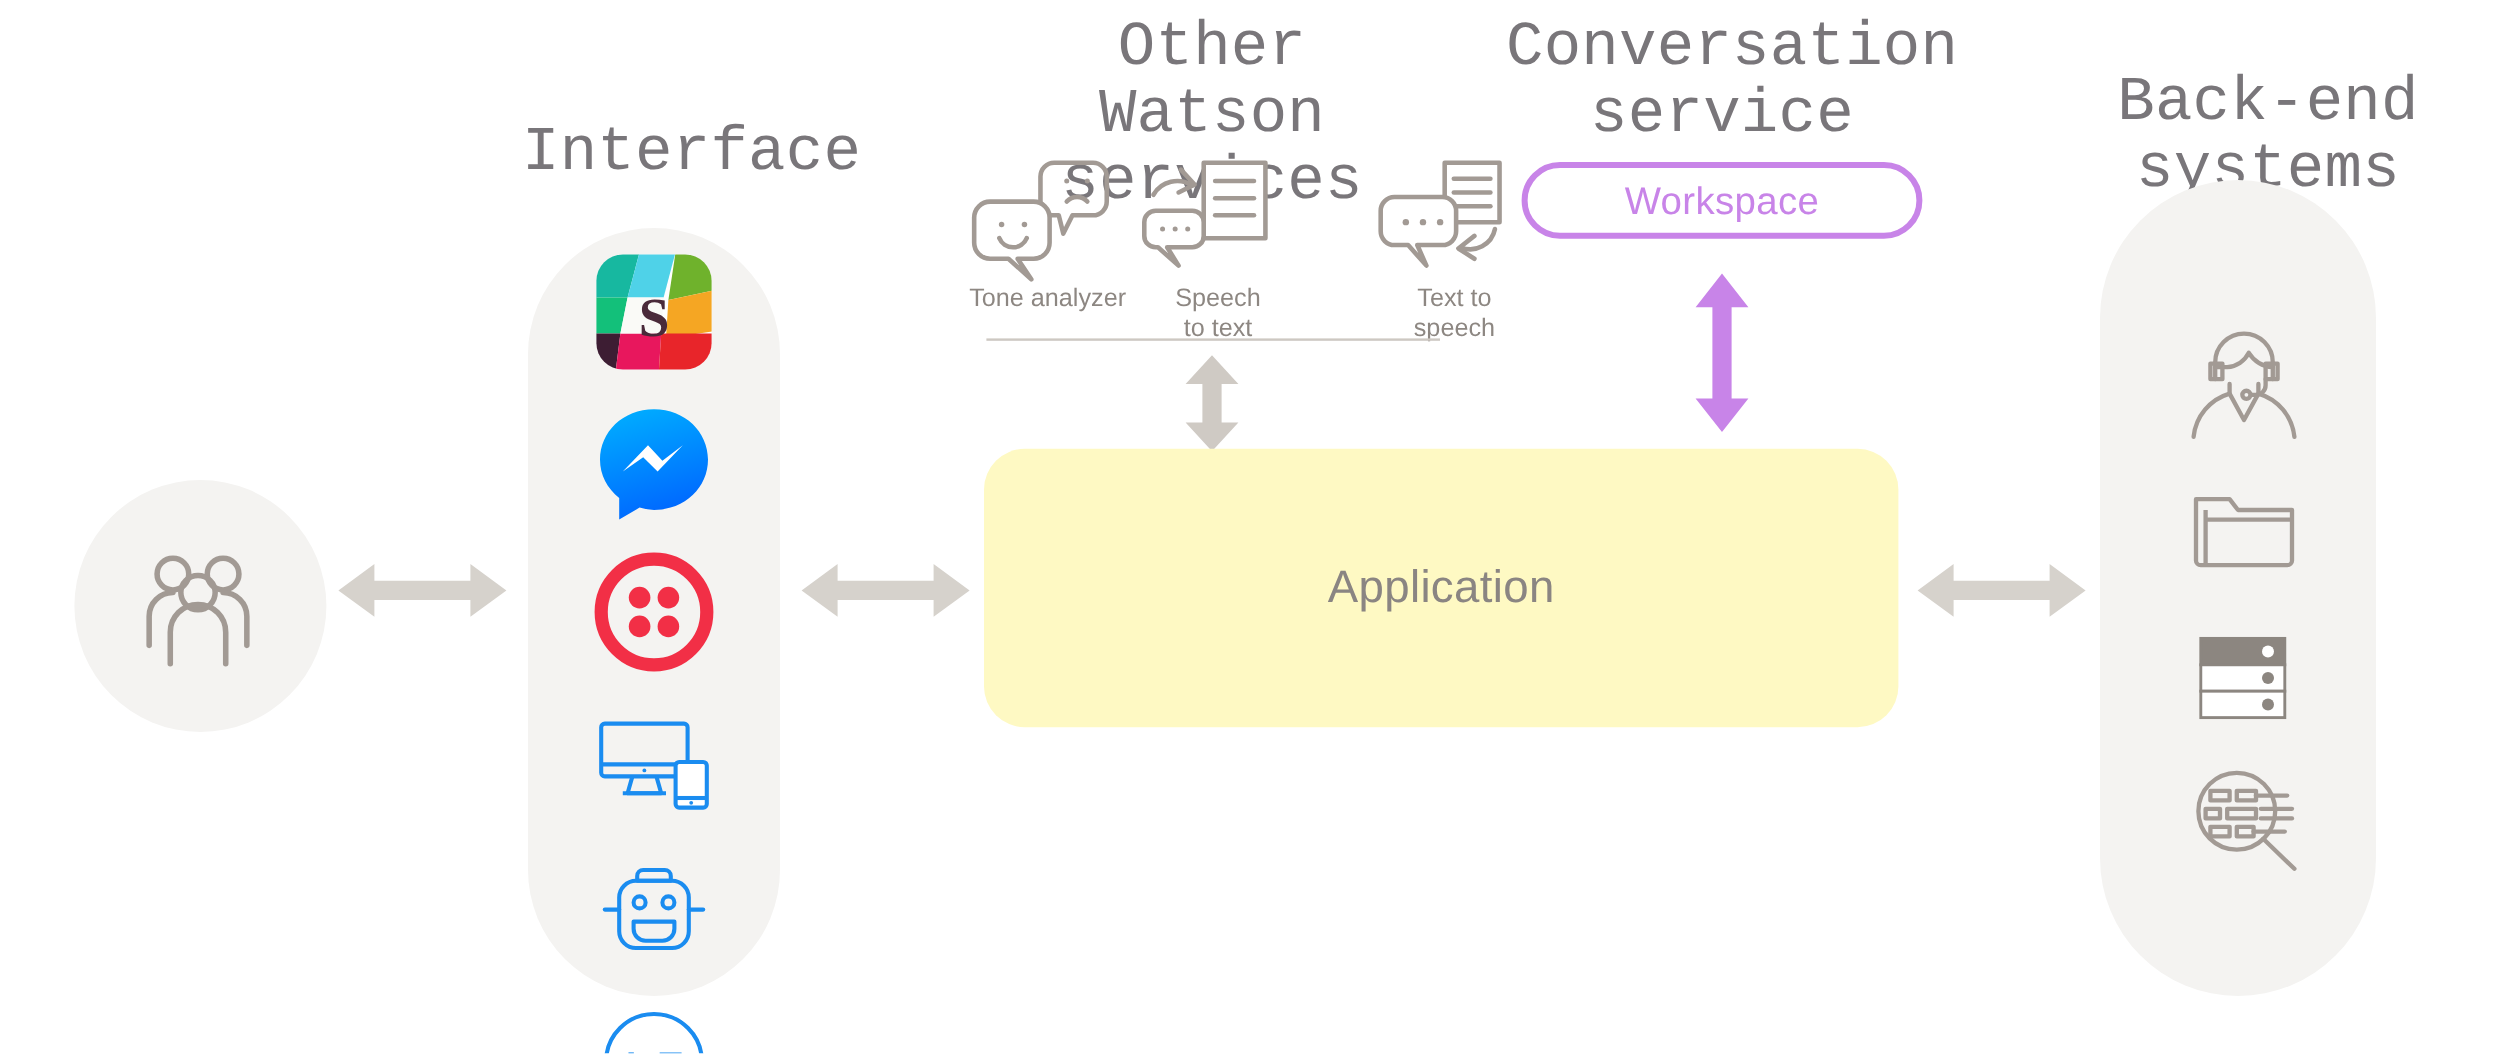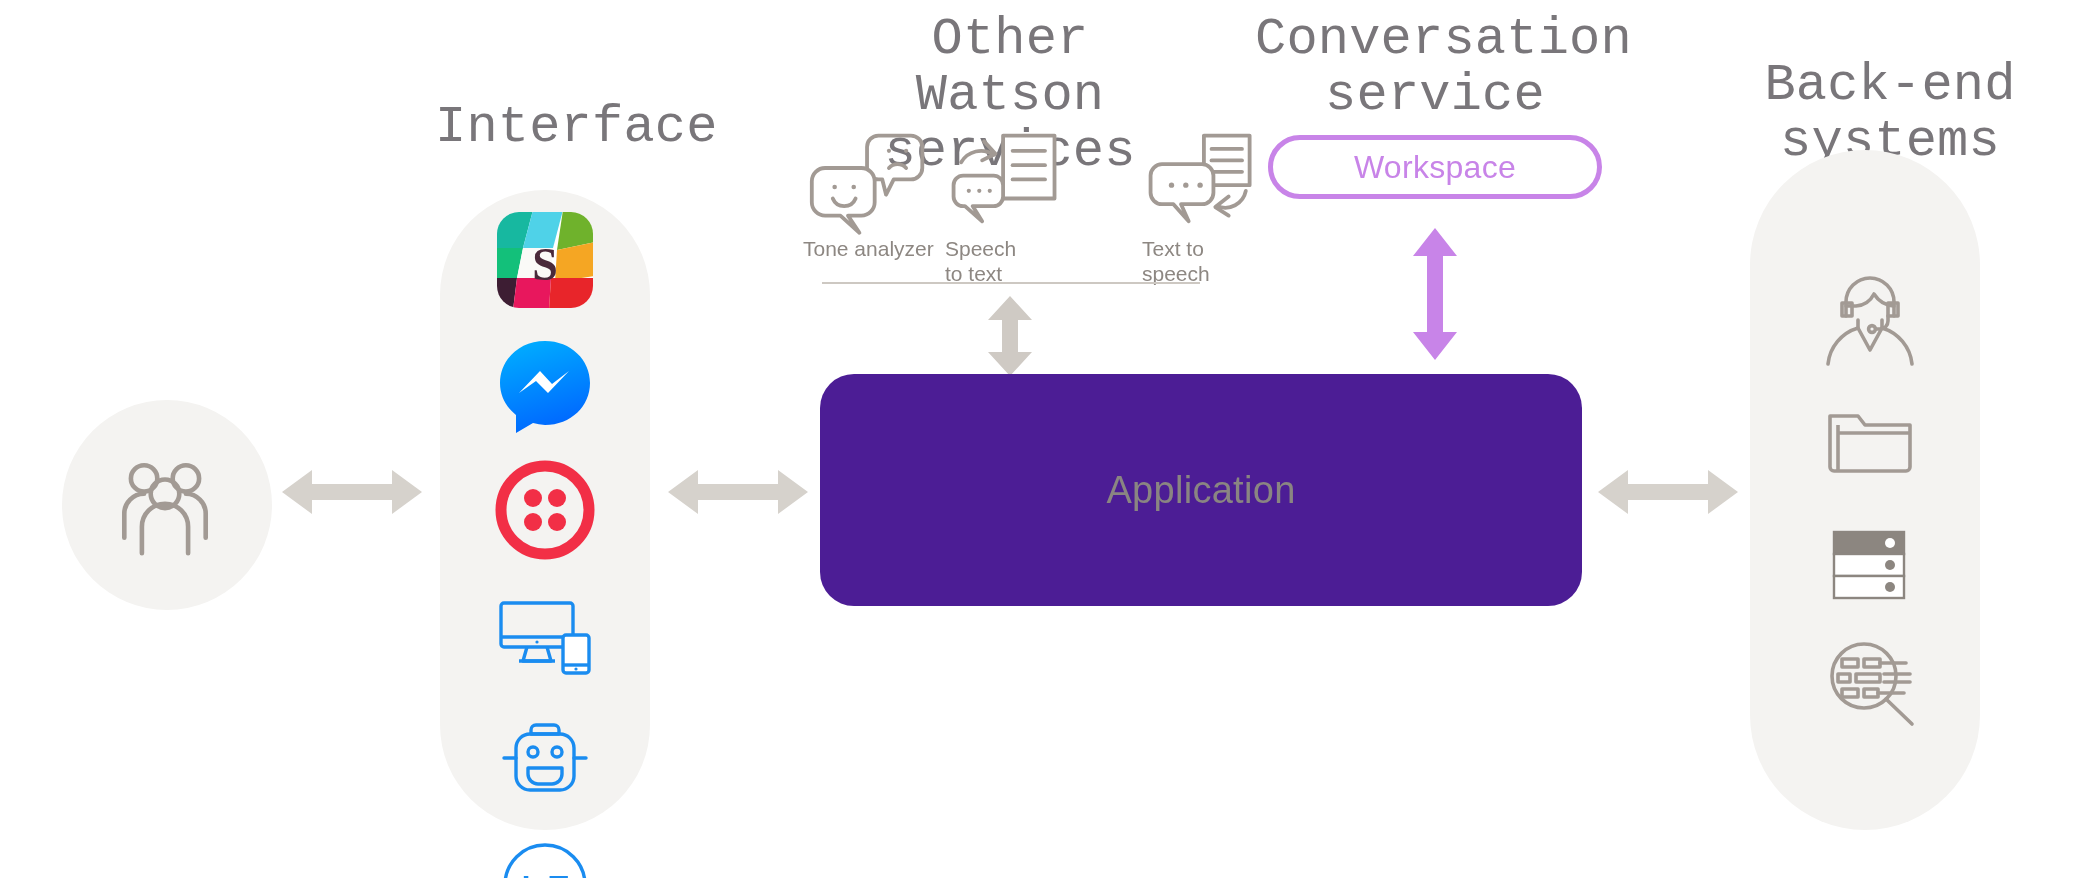--- a/index.html
+++ b/index.html
@@ -34,21 +34,21 @@
   
   .pill {
     background: #f4f3f1;
     border-radius: 200px;
   }
   .circle {
     background: #f4f3f1;
     border-radius: 50%;
   }
   .roundbox {
-    background: #4c1d95;
+    background: #fef9c3;
     border-radius: 34px;
   }
 
   
   #users-circle {
     left: 62px; top: 400px;
     width: 210px; height: 210px;
   }
   #users-label { left: 62px; top: 310px; width: 210px; }
   #users-icon { left: 110px; top: 452px; width: 110px; height: 110px; }
@@ -61,21 +61,21 @@
   }
   .iface-icon {
     left: 495px;
     width: 100px; height: 100px;
   }
 
   
   #watson-label { left: 830px; top: 12px; width: 360px; }
   .watson-item {
     width: 140px;
-    text-align: left;
+    text-align: center;
   }
   .watson-icon-wrap { height: 100px; }
   .watson-caption {
     color: #8d8782;
     font-size: 21px;
     line-height: 25px;
     margin-top: 8px;
     white-space: pre-line;
   }
   #watson-divider {

